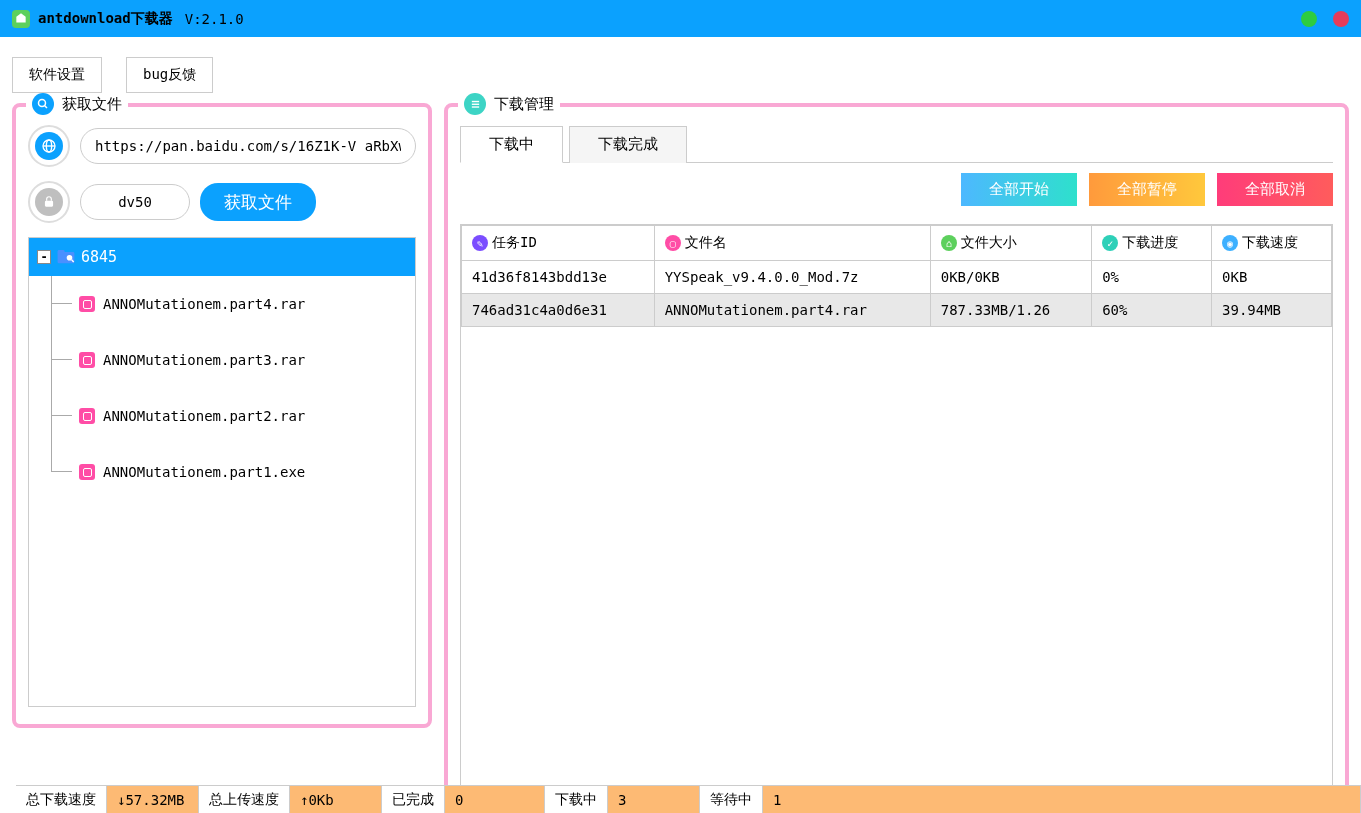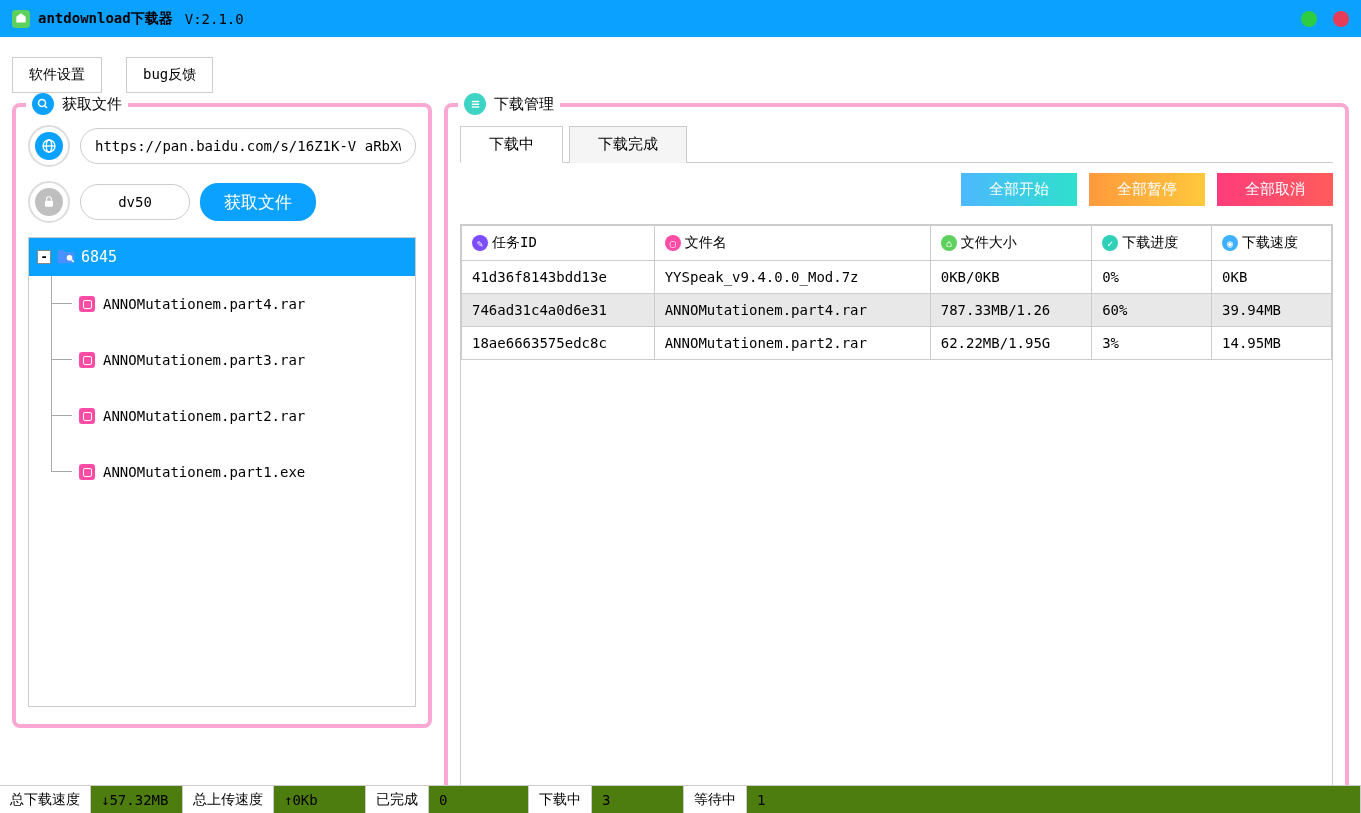--- a/index.html
+++ b/index.html
@@ -65,21 +65,21 @@
 th, td { border: 1px solid #ccc; padding: 8px 10px; text-align: left; white-space: nowrap; }
 th { background: #fff; font-weight: normal; }
 th .th-icon { width: 16px; height: 16px; border-radius: 50%; display: inline-flex; align-items: center; justify-content: center; color: #fff; font-size: 10px; margin-right: 4px; vertical-align: middle; }
 .th-icon.purple { background: #7b4dff; }
 .th-icon.pink { background: #ff4da6; }
 .th-icon.green { background: #5dd05d; }
 .th-icon.teal { background: #2ed0b8; }
 .th-icon.blue { background: #3db0ff; }
 tbody tr:nth-child(even) { background: #e8e8e8; }
 
-.statusbar { position: absolute; bottom: 0; left: 0; right: 0; height: 28px; border-top: 1px solid #ccc; display: flex; align-items: center; font-size: 14px; background: #4d7c0f; }
+.statusbar { position: absolute; bottom: 0; left: 16px; right: 0; height: 28px; border-top: 1px solid #ccc; display: flex; align-items: center; font-size: 14px; background: #fdba74; }
 .statusbar .cell { border-right: 1px solid #ccc; padding: 0 10px; height: 100%; display: flex; align-items: center; }
 .statusbar .label { background: #fff; }
 </style>
 </head>
 <body>
 
 <div class="titlebar">
   <span class="app-icon">
     <svg viewBox="0 0 24 24" fill="#fff">
         <path d="M12 2L4 8v10h16V8L12 2z"></path>
@@ -213,27 +213,20 @@
               <td>0%</td>
               <td>0KB</td>
             </tr>
             <tr>
               <td>746ad31c4a0d6e31</td>
               <td>ANNOMutationem.part4.rar</td>
               <td>787.33MB/1.26</td>
               <td>60%</td>
               <td>39.94MB</td>
             </tr>
-            <tr>
-              <td>18ae6663575edc8c</td>
-              <td>ANNOMutationem.part2.rar</td>
-              <td>62.22MB/1.95G</td>
-              <td>3%</td>
-              <td>14.95MB</td>
-            </tr>
           </tbody>
       </table>
     </div>
   </fieldset>
 
 </div>
 
 <div class="statusbar">
   <div class="cell label">总下载速度</div>
   <div class="cell" style="width:92px">↓57.32MB</div>

